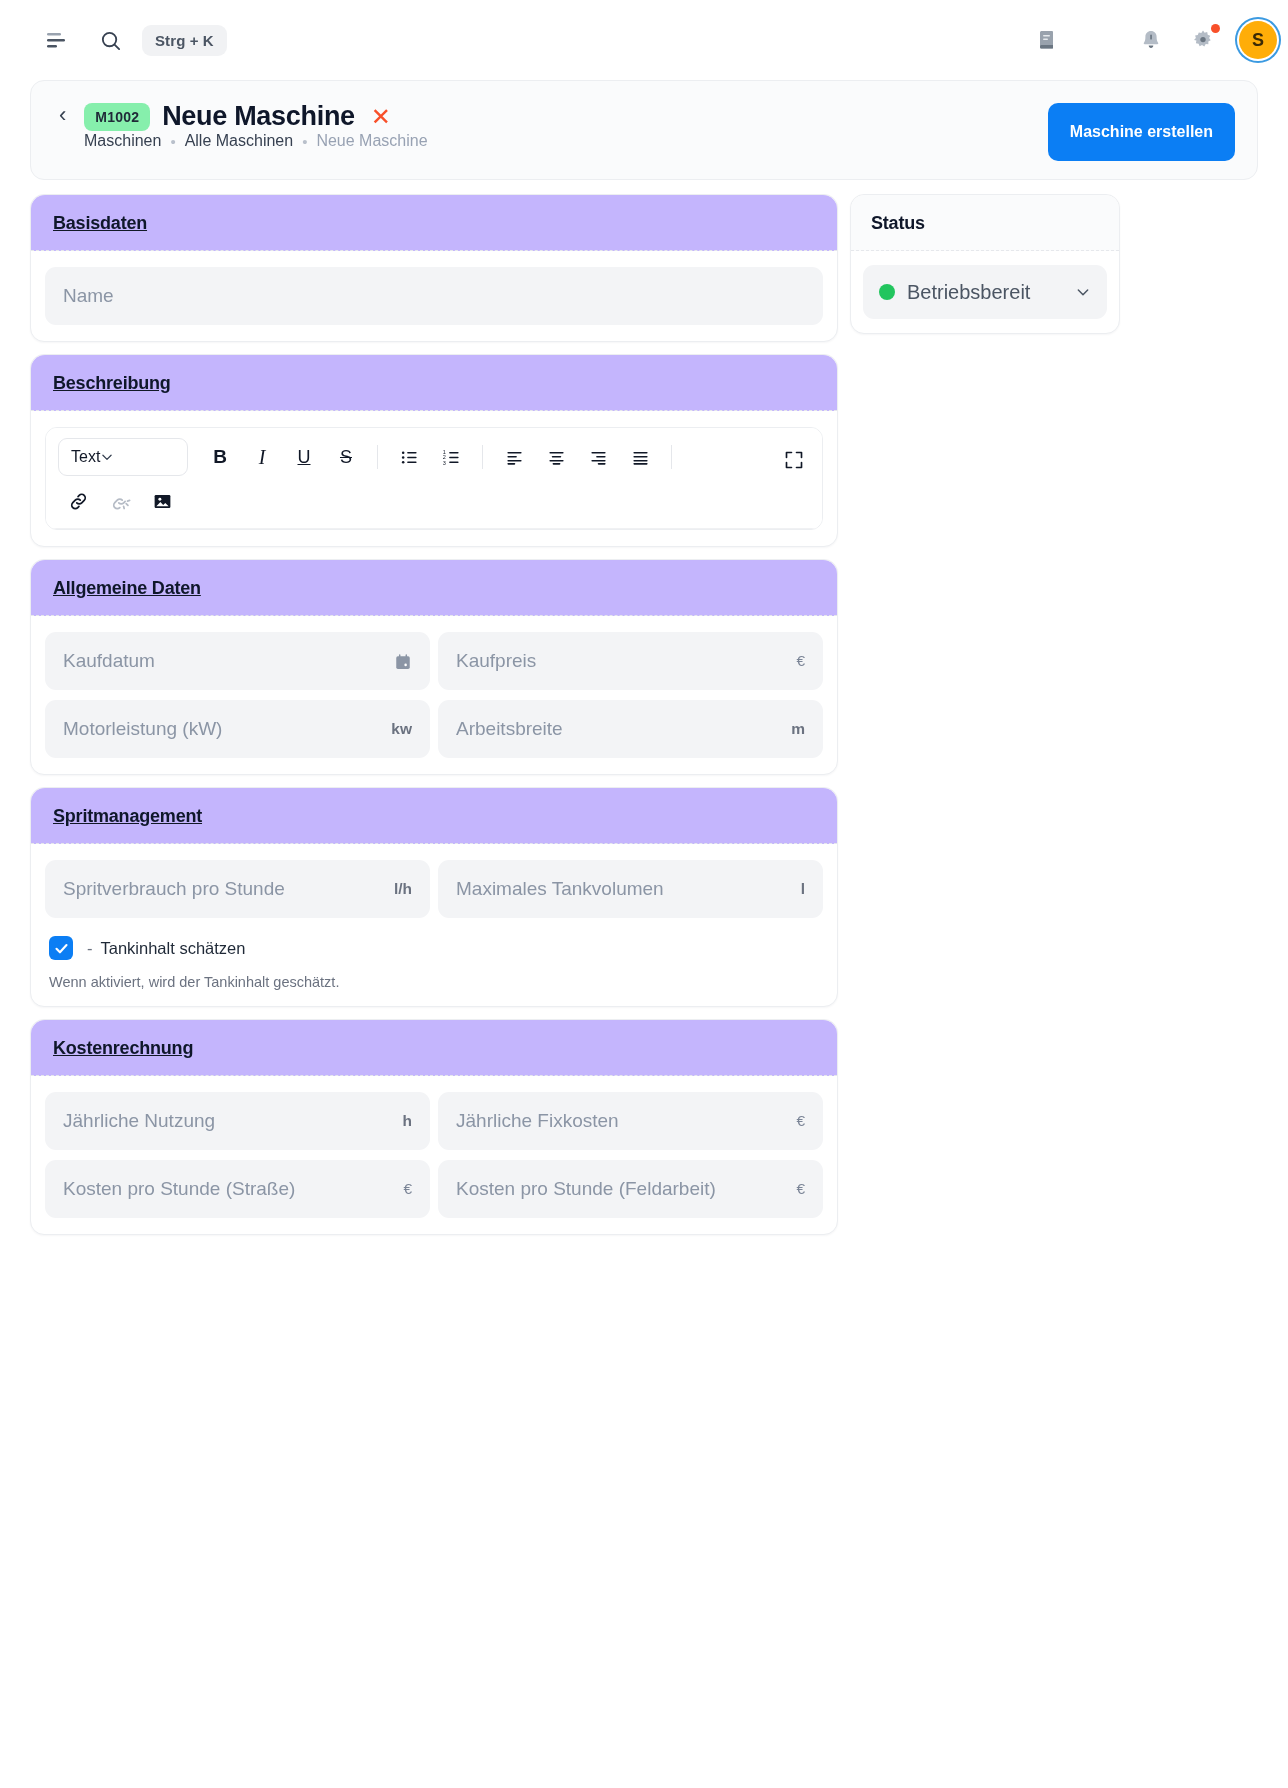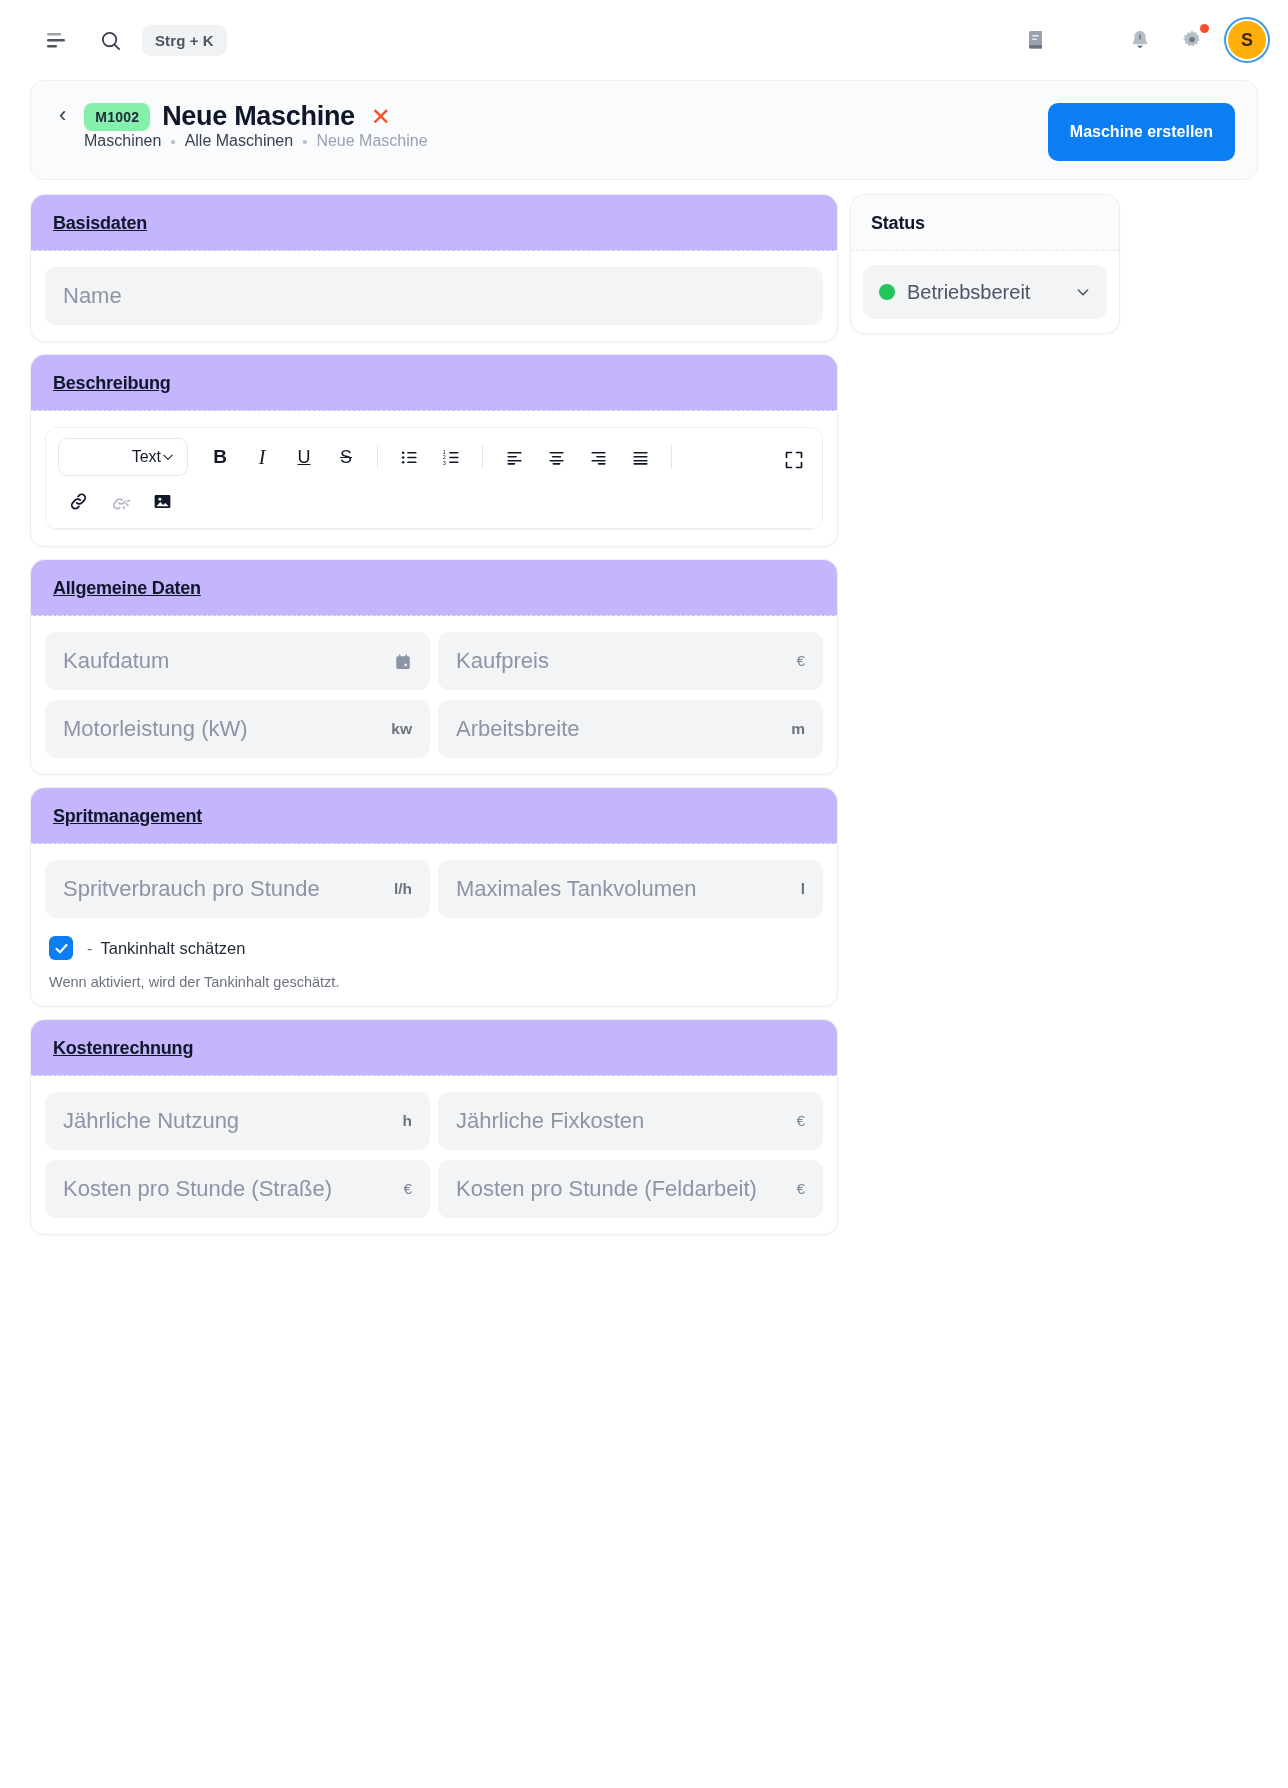--- a/index.html
+++ b/index.html
@@ -10,21 +10,21 @@
     color: #111827;
     -webkit-font-smoothing: antialiased;
   }
   body { padding-bottom: 40px; }
 
   
   .topbar {
     height: 80px;
     display: flex;
     align-items: center;
-    padding: 0 22px 0 34px;
+    padding: 0 11px 0 34px;
     background: #ffffff;
   }
   .topbar-left { display: flex; align-items: center; gap: 10px; }
   .icon-btn {
     width: 44px; height: 44px;
     display: flex; align-items: center; justify-content: center;
     border-radius: 9px;
     cursor: pointer;
     position: relative;
   }
@@ -175,21 +175,21 @@
     background: #f3f4f6;
     border-radius: 11px;
     height: 58px;
     display: flex;
     align-items: center;
     padding: 0 18px;
     cursor: text;
   }
   .field .ph {
     color: #8b95a5;
-    font-size: 22px;
+    font-size: 19px;
     flex: 1;
   }
   .field .suffix {
     color: #6b7280;
     font-size: 15.5px;
     font-weight: 700;
     margin-left: 10px;
   }
   .field .suffix.light { font-weight: 400; color: #7a8496; }
   .row2 {
@@ -220,21 +220,21 @@
     gap: 2px;
   }
   .tb-row + .tb-row { margin-top: 6px; }
   .tb-select {
     width: 130px;
     height: 38px;
     border: 1px solid #e5e7eb;
     border-radius: 9px;
     display: flex;
     align-items: center;
-    justify-content: flex-end;
+    justify-content: flex-start;
     padding: 0 12px;
     font-size: 16px;
     color: #111827;
     cursor: pointer;
     margin-right: 10px;
     background: #fff;
   }
   .tb-btn {
     width: 40px; height: 38px;
     display: flex; align-items: center; justify-content: center;

